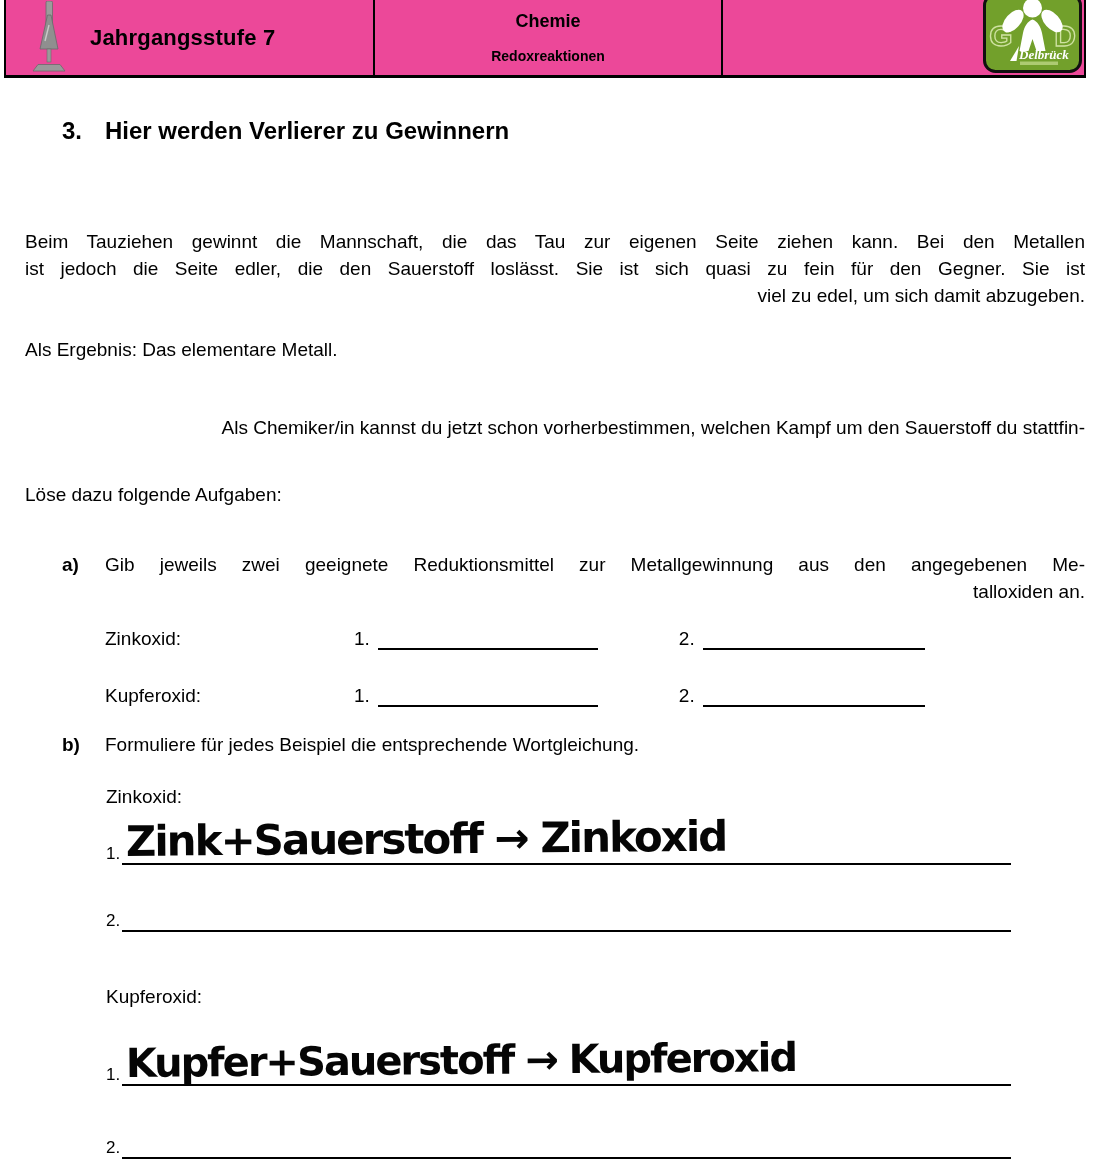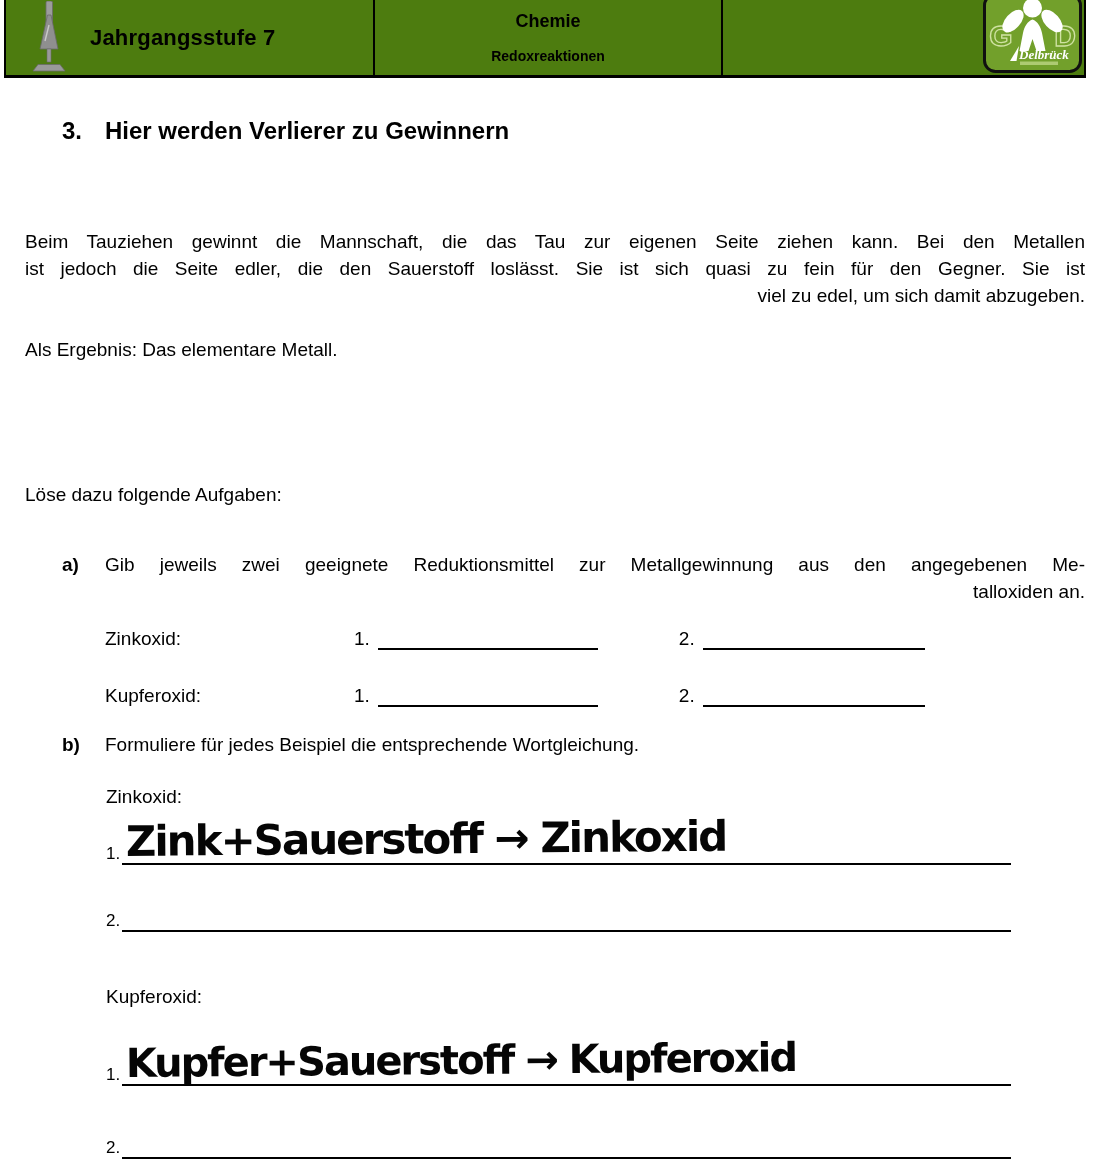--- a/index.html
+++ b/index.html
@@ -5,21 +5,21 @@
   html,body { margin:0; padding:0; background:#ffffff; }
   .page {
     position:relative; width:1109px; height:1168px; background:#ffffff;
     font-family:"Liberation Sans", sans-serif; color:#000; overflow:hidden;
   }
 
   
   .header {
     position:absolute; top:0; left:4px; width:1082px; height:78px;
     border-left:2px solid #000; border-right:2px solid #000; border-bottom:3px solid #000;
-    display:flex; box-sizing:border-box; background:#4d7c0f;
+    display:flex; box-sizing:border-box; background:#ec4899;
   }
   .hcell1 { width:369px; border-right:2px solid #000; display:flex; align-items:center; box-sizing:border-box; }
   .hcell2 { width:348px; border-right:2px solid #000; display:flex; flex-direction:column; align-items:center; justify-content:center; box-sizing:border-box;gap:16px; }
   .hcell3 { flex:1; position:relative; }
   .burner { margin-left:18px; width:50px; height:74px; flex:0 0 auto; }
   .grade  { font-size:22px; font-weight:bold; margin-left:16px; letter-spacing:0.2px; }
   .subject { font-size:18px; font-weight:bold; line-height:22px; }
   .topic   { font-size:14px; font-weight:bold; line-height:17px; }
   .logo-wrap { position:absolute; right:2px; top:0; width:99px; height:73px; overflow:hidden; }
   .logo-wrap svg { display:block; margin-top:-7px; }
@@ -105,20 +105,21 @@
     <span>Hier werden Verlierer zu Gewinnern</span>
   </div>
 
   <div class="para" style="top:228px">
       <div class="jline">Beim Tauziehen gewinnt die Mannschaft, die das Tau zur eigenen Seite ziehen kann. Bei den Metallen</div>
       <div class="jline">ist jedoch die Seite edler, die den Sauerstoff loslässt. Sie ist sich quasi zu fein für den Gegner. Sie ist</div>
       <div class="jline">viel zu edel, um sich damit abzugeben.</div>
     </div>
   <div class="para" style="top:336px">Als Ergebnis: Das elementare Metall.</div>
   <div class="para" style="top:414px">
+      <div class="jline">Als Chemiker/in kannst du jetzt schon vorherbestimmen, welchen Kampf um den Sauerstoff du stattfin-</div>
     </div>
   <div class="para" style="top:481px">Löse dazu folgende Aufgaben:</div>
 
   <div class="task" style="top:551px">
     <span class="task-label">a)</span>
     <div class="task-body">
         <div class="jline">Gib jeweils zwei geeignete Reduktionsmittel zur Metallgewinnung aus den angegebenen Me-</div>
         <div class="jline">talloxiden an.</div>
       </div>
   </div>

